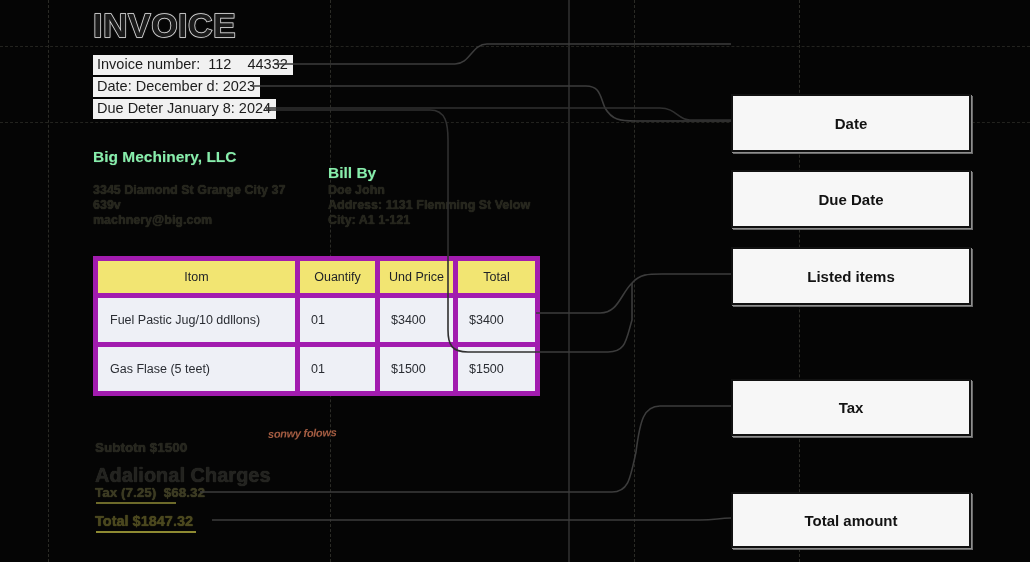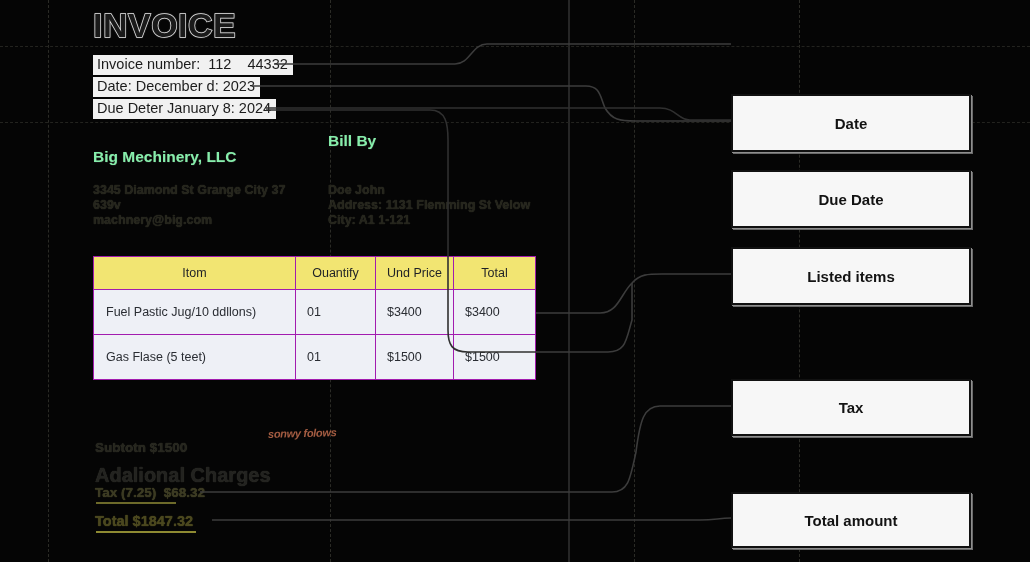--- a/index.html
+++ b/index.html
@@ -91,35 +91,35 @@
     font-size: 12.5px;
     font-weight: bold;
     color: #25251c;
     text-shadow: 0 0 1px #46463a;
     line-height: 15px;
     white-space: pre;
   }
 
   .from-head  { left: 93px;  top: 148px; }
   .from-body  { left: 93px;  top: 183px; }
-  .bill-head  { left: 328px; top: 132px; }
+  .bill-head  { left: 328px; top: 164px; }
   .bill-body  { left: 328px; top: 183px; }
 
   
   #items-table {
     position: absolute;
     left: 93px;
     top: 256px;
     width: 442px;
     border-collapse: collapse;
     table-layout: fixed;
   }
   #items-table th,
   #items-table td {
-    border: 1px solid #a21caf;
+    border: 5px solid #a21caf;
     font-size: 12.5px;
     color: #2a2d33;
     height: 26px;
   }
   #items-table thead th {
     background: #f2e572;
     text-align: center;
     font-weight: normal;
     font-size: 12.5px;
     color: #1e2126;

